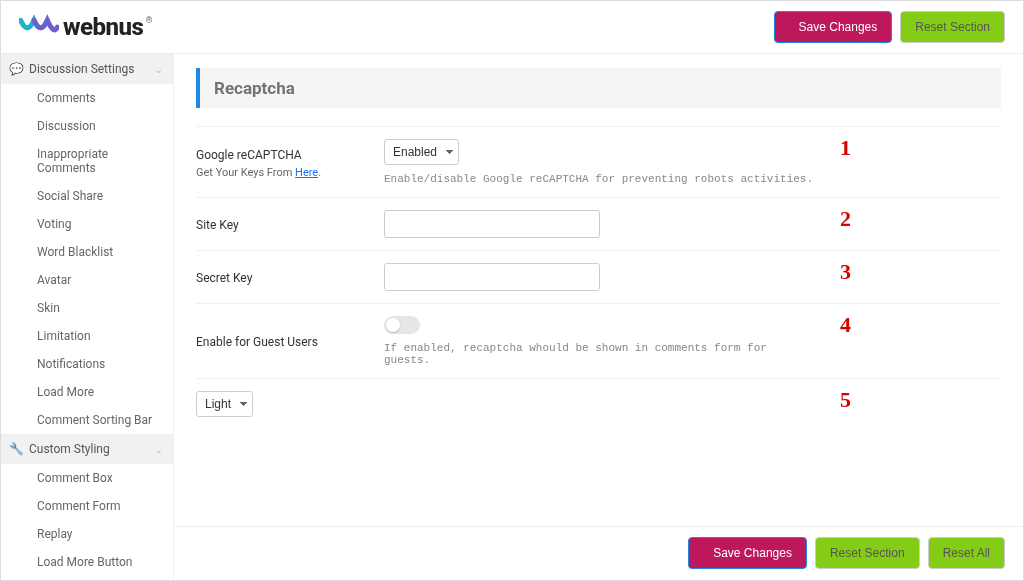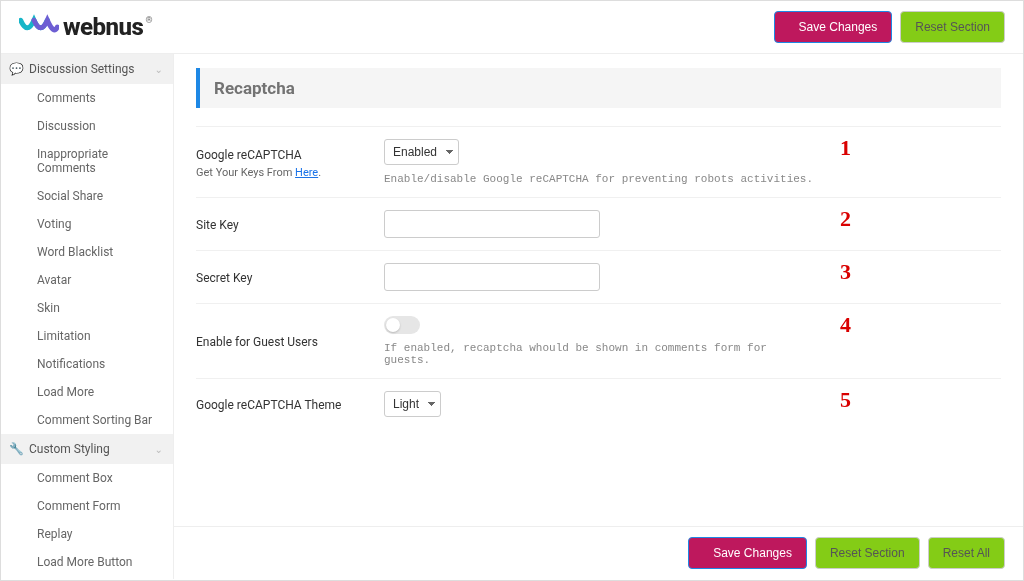--- a/index.html
+++ b/index.html
@@ -151,23 +151,20 @@
           <div class="field-control">
             <div class="toggle">
                 <div class="knob"></div>
               </div>
             <div class="desc">If enabled, recaptcha whould be shown in comments form for guests.</div>
           </div>
           <div class="annot">4</div>
         </div>
 
         <div class="field-row">
-          <div class="field-label">
-              <div class="lbl">Google reCAPTCHA Theme</div>
-            </div>
           <div class="field-control">
             <select class="control-select">
               <option>Light</option>
             </select>
           </div>
           <div class="annot">5</div>
         </div>
 
       </div>
 

